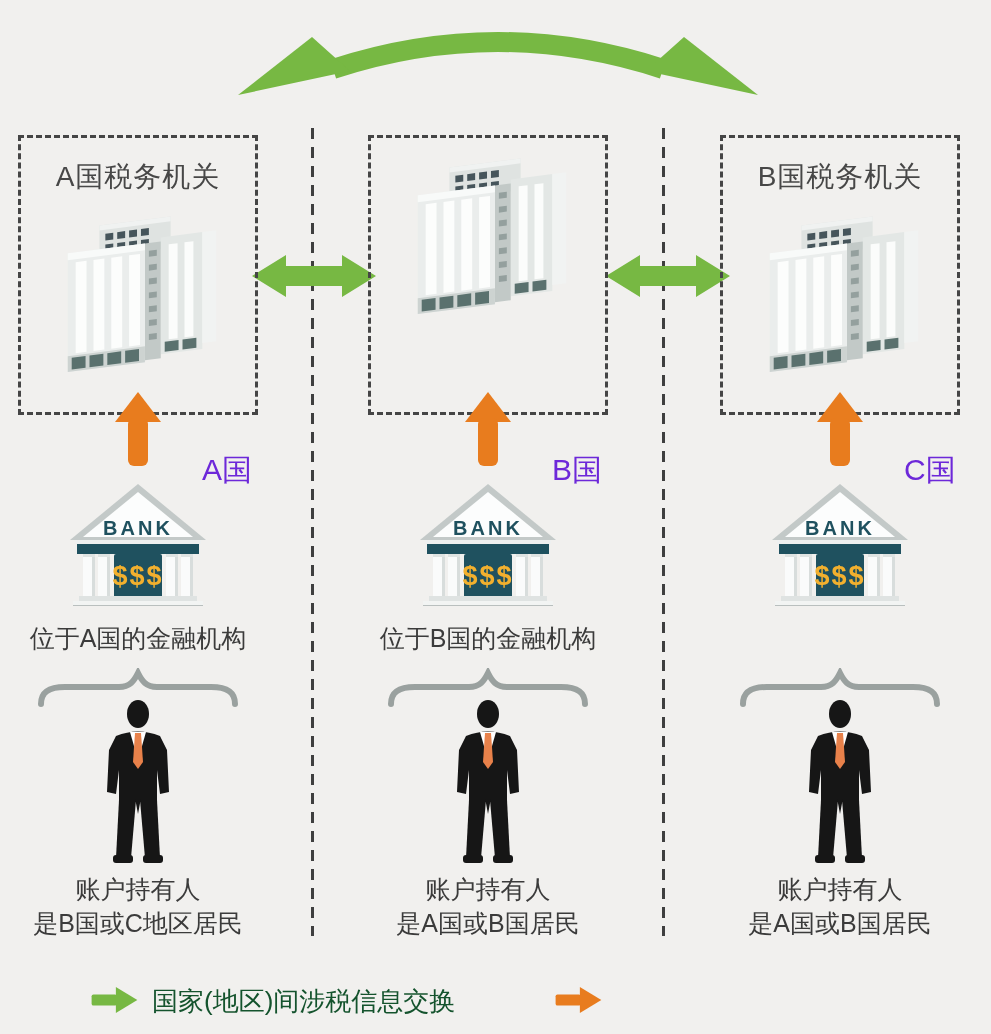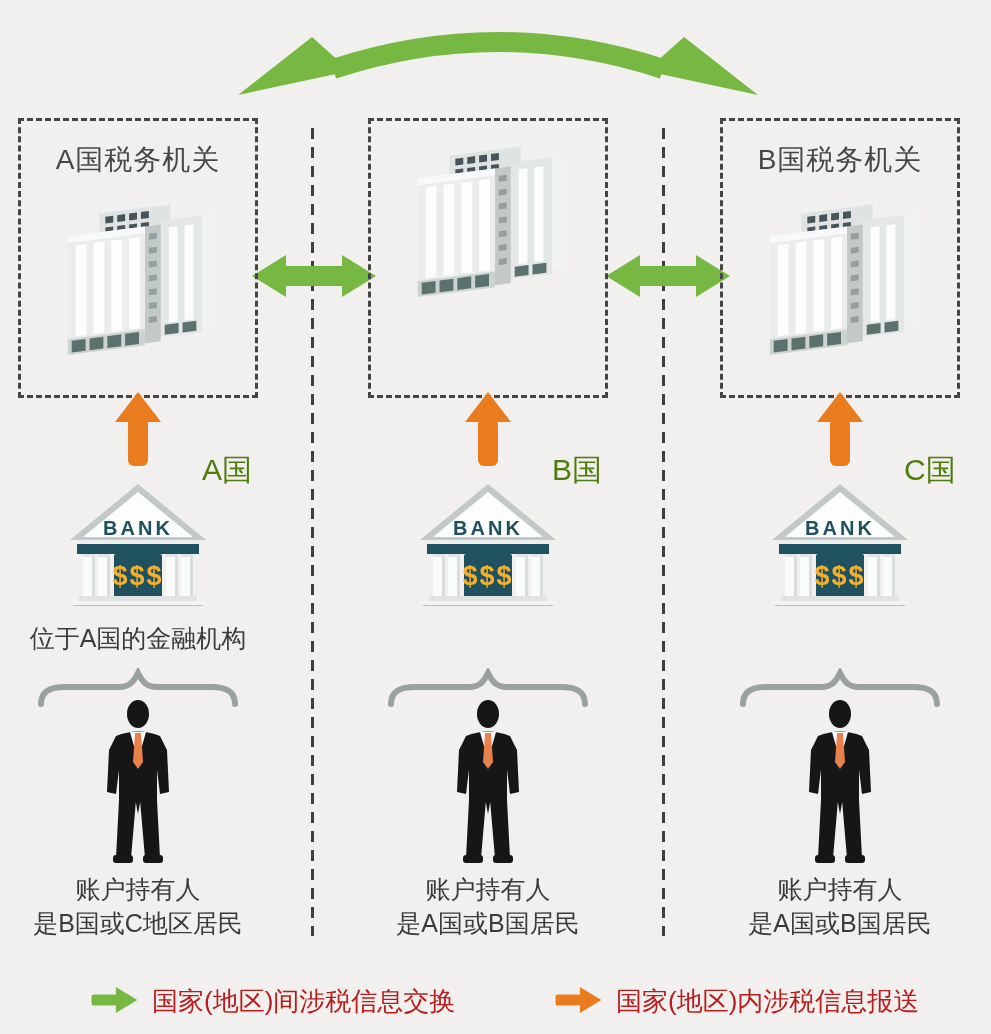--- a/index.html
+++ b/index.html
@@ -6,58 +6,58 @@
   body{font-family:"Liberation Sans","DejaVu Sans",sans-serif;background:#e9e8e6;}
   .stage{position:relative;width:991px;height:1034px;background:#f1f0ee;overflow:hidden;color:#3b3b3b;}
 
   
   .col{position:absolute;top:0;height:100%;width:300px;}
   .col-a{left:-12px;}
   .col-b{left:338px;}
   .col-c{left:690px;}
 
   
-  .auth-box{position:absolute;top:118px;left:50%;transform:translateX(-50%);
+  .auth-box{position:absolute;top:135px;left:50%;transform:translateX(-50%);
     width:240px;height:280px;border:3px dashed #454545;box-sizing:border-box;text-align:center;}
   .box-title{display:block;margin-top:20px;font-size:28px;color:#474747;letter-spacing:1px;}
   .building-svg{display:block;margin:8px auto 0;width:188px;height:172px;}
 
   
   .vsep{position:absolute;top:128px;width:3px;height:808px;
     background:repeating-linear-gradient(to bottom,#3f3f3f 0 11px,transparent 11px 19px);}
   .vsep-1{left:311px;}
   .vsep-2{left:662px;}
 
   
   .top-arrow{position:absolute;left:228px;top:31px;width:540px;height:66px;}
   .h-arrow{position:absolute;top:253px;width:128px;height:46px;}
   .h-arrow-1{left:250px;}
   .h-arrow-2{left:604px;}
   .up-arrow{position:absolute;top:392px;left:50%;margin-left:-23px;width:46px;height:76px;}
 
-  .country-label{position:absolute;top:450px;left:50%;margin-left:64px;font-size:30px;color:#4d7c0f;}
+  .country-label{position:absolute;top:450px;left:50%;margin-left:64px;font-size:30px;color:#6d28d9;}
 
   .bank-svg{position:absolute;top:484px;left:50%;margin-left:-68px;width:136px;height:122px;}
   .bank-sign{font-size:20px;font-weight:bold;fill:#1f515f;letter-spacing:3px;text-anchor:middle;
     font-family:"Liberation Sans","DejaVu Sans",sans-serif;}
   .bank-dollars{font-size:27px;font-weight:bold;fill:#f2b02e;letter-spacing:2px;text-anchor:middle;
     font-family:"Liberation Sans","DejaVu Sans",sans-serif;}
 
   .institution-label{position:absolute;top:622px;left:0;width:100%;text-align:center;font-size:25px;color:#3b3b3b;}
   .brace-svg{position:absolute;top:668px;left:50%;margin-left:-105px;width:210px;height:42px;}
   .person-svg{position:absolute;top:698px;left:50%;margin-left:-55px;width:110px;height:168px;}
 
   .holder-text{position:absolute;top:872px;left:0;width:100%;text-align:center;
     font-size:25px;line-height:34px;color:#3b3b3b;}
 
   
   .legend-arrow{position:absolute;top:986px;width:52px;height:28px;}
   .legend-arrow-exchange{left:88px;}
   .legend-arrow-report{left:552px;}
-  .legend-label{position:absolute;top:984px;font-size:26px;color:#b91c1c;}
+  .legend-label{position:absolute;top:984px;font-size:26px;color:#14532d;}
   .legend-label-exchange{left:152px;}
   .legend-label-report{left:616px;}
 </style>
 </head>
 <body>
 
 <div class="stage">
 
   <svg width="0" height="0" style="position:absolute" aria-hidden="true">
     <defs>
@@ -223,20 +223,21 @@
     </div>
     <svg class="up-arrow" viewBox="0 0 46 76">
         <use href="#sym-up-arrow"></use>
       </svg>
     <span class="country-label">B国</span>
     <svg class="bank-svg" viewBox="0 0 136 122">
       <use href="#sym-bank"></use>
       <text class="bank-sign" x="68" y="51">BANK</text>
       <text class="bank-dollars" x="68" y="101">$$$</text>
     </svg>
+    <div class="institution-label">位于B国的金融机构</div>
     <svg class="brace-svg" viewBox="0 0 210 42">
         <use href="#sym-brace"></use>
       </svg>
     <svg class="person-svg" viewBox="0 0 110 168">
         <use href="#sym-person"></use>
       </svg>
     <div class="holder-text">
       <div>账户持有人</div>
       <div>是A国或B国居民</div>
     </div>
@@ -270,15 +271,14 @@
     </div>
   </div>
 
   <svg class="legend-arrow legend-arrow-exchange" viewBox="0 0 52 30" fill="#77b843">
       <use href="#sym-legend-arrow"></use>
     </svg>
   <span class="legend-label legend-label-exchange">国家(地区)间涉税信息交换</span>
   <svg class="legend-arrow legend-arrow-report" viewBox="0 0 52 30" fill="#e87c1e">
       <use href="#sym-legend-arrow"></use>
     </svg>
-  <span class="legend-label legend-label-report">国家(地区)内涉税信息报送</span>
 
 </div>
 
 </body></html>

